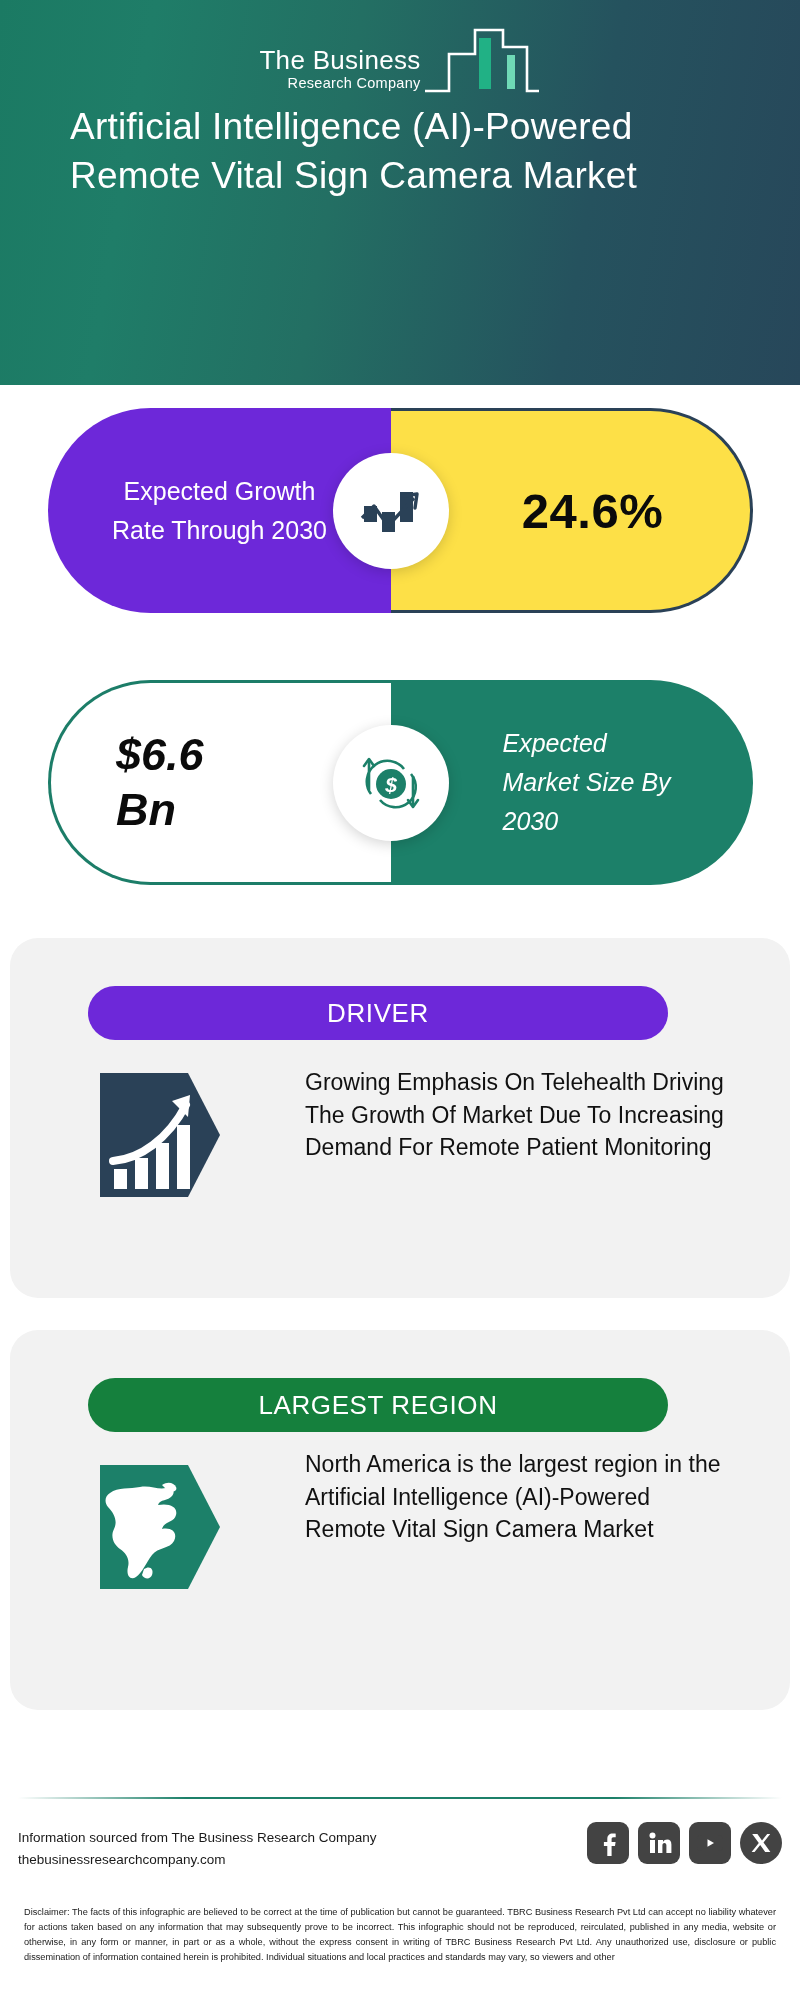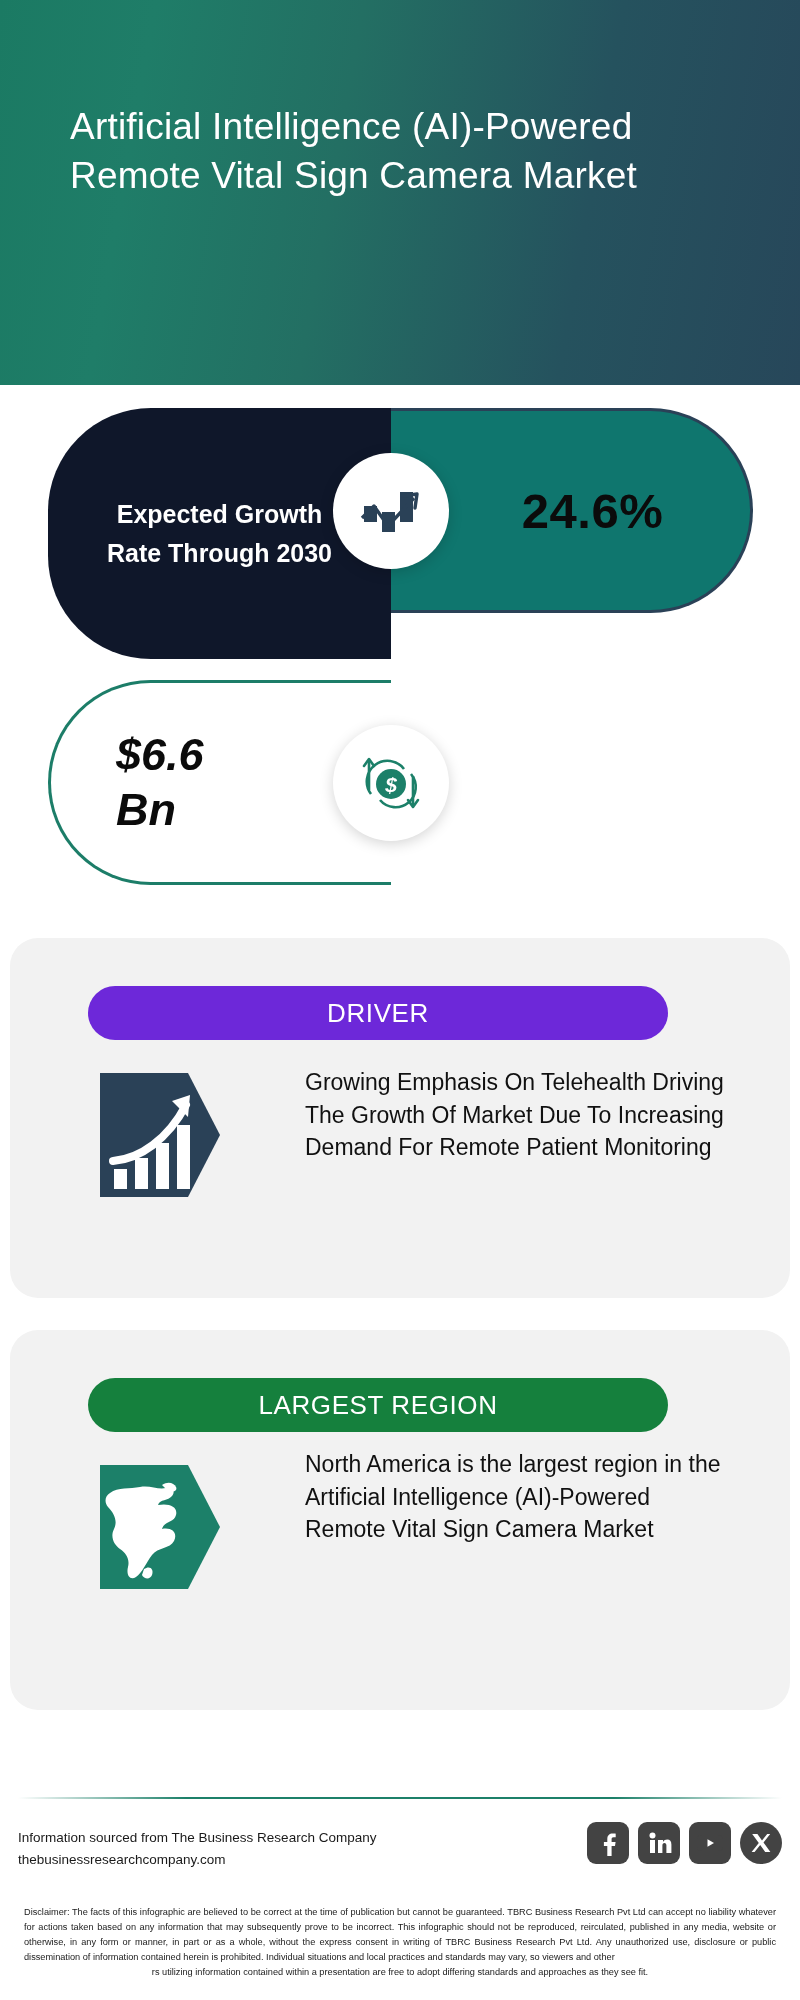--- a/index.html
+++ b/index.html
@@ -29,31 +29,31 @@
 
   .head-title {
     position: absolute; left: 70px; top: 102px; width: 660px;
     color: #ffffff; font-size: 37px; line-height: 1.33; font-weight: 400;
     letter-spacing: .2px;
   }
 
   
   .stat1 { position: absolute; left: 48px; top: 408px; width: 705px; height: 205px; }
   .stat1 .left {
-    position: absolute; left: 0; top: 0; width: 343px; height: 251px;
-    background: #0f172a;
+    position: absolute; left: 0; top: 0; width: 343px; height: 205px;
+    background: #6d28d9;
     border-radius: 103px 0 0 103px;
-    display: flex; align-items: center; justify-content: center; font-weight: bold;
+    display: flex; align-items: center; justify-content: center;
   }
   .stat1 .left .lbl {
     color: #ffffff; font-size: 25px; line-height: 1.55; text-align: center; width: 250px;
   }
   .stat1 .right {
     position: absolute; left: 343px; top: 0; width: 362px; height: 205px;
-    background: #0f766e;
+    background: #fde047;
     border: 3px solid #2a4157; border-left: none;
     border-radius: 0 103px 103px 0;
     display: flex; align-items: center; justify-content: center;
   }
   .stat1 .right .val { color: #0b0b0b; font-size: 49px; font-weight: 700; letter-spacing: .5px; padding-left: 44px; }
 
   
   .stat2 { position: absolute; left: 48px; top: 680px; width: 705px; height: 205px; font-style: italic; }
   .stat2 .left {
     position: absolute; left: 0; top: 0; width: 343px; height: 205px;
@@ -132,20 +132,35 @@
     font-size: 9.2px; line-height: 1.62; color: #1a1a1a; text-align: justify;
   }
   .disclaimer .last { display: block; text-align: center; }
 </style>
 </head>
 <body>
 
 <div class="page">
 
   <div class="header">
+    <div class="logo-wrap">
+      <div class="logo-text">
+        <div class="logo-line1">The Business</div>
+        <div class="logo-line2">Research Company</div>
+      </div>
+      <div class="logo-mark">
+        <svg width="118" height="75" viewBox="0 0 118 75">
+          <g fill="none" stroke="#ffffff" stroke-width="2.6">
+            <polyline points="2,67 26,67 26,30 52,30 52,6 80,6 80,23 104,23 104,67 116,67"></polyline>
+          </g>
+          <rect x="56" y="14" width="12" height="51" fill="#21b185"></rect>
+          <rect x="84" y="31" width="8" height="34" fill="#6fd9b6"></rect>
+        </svg>
+      </div>
+    </div>
     <div class="head-title">Artificial Intelligence (AI)-Powered Remote Vital Sign Camera Market</div>
   </div>
 
   <div class="stat1">
     <div class="left">
       <div class="lbl">Expected Growth Rate Through 2030</div>
     </div>
     <div class="right">
       <div class="val">24.6%</div>
     </div>
@@ -156,20 +171,23 @@
         <rect x="42" y="12" width="13" height="30" fill="#2a4157"></rect>
         <path d="M4 38 L16 26 L30 46 L56 18" fill="none" stroke="#2a4157" stroke-width="3.4" stroke-linejoin="round"></path>
         <path d="M45 16 L59 14 L57 28" fill="none" stroke="#2a4157" stroke-width="3.4" stroke-linecap="round" stroke-linejoin="round"></path>
       </svg>
     </div>
   </div>
 
   <div class="stat2">
     <div class="left">
       <div class="val">$6.6 Bn</div>
+    </div>
+    <div class="right">
+      <div class="lbl">Expected Market Size By 2030</div>
     </div>
     <div class="circ">
       <svg width="68" height="66" viewBox="0 0 68 66">
         <g fill="none" stroke="#1c8069" stroke-width="2.6">
           <path d="M14 44 A20 20 0 0 1 47 19"></path>
           <path d="M54 24 A20 20 0 0 1 23 50"></path>
         </g>
         <path d="M12 10 L12 40" stroke="#1c8069" stroke-width="2.6" fill="none"></path>
         <path d="M7 16 L12 9 L17 16" stroke="#1c8069" stroke-width="2.6" fill="none" stroke-linecap="round" stroke-linejoin="round"></path>
         <path d="M56 26 L56 56" stroke="#1c8069" stroke-width="2.6" fill="none"></path>
@@ -245,16 +263,15 @@
     </div>
     <div class="sicon round">
       <svg width="24" height="24" viewBox="0 0 24 24">
         <path d="M3.2 3 H8.4 L13 9.6 L18.2 3 H21.2 L14.5 11.4 L21.4 21 H16.2 L11.2 13.9 L5.6 21 H2.6 L9.8 12 Z" fill="#ffffff"></path>
       </svg>
     </div>
   </div>
 
   <div class="disclaimer">
     <span>Disclaimer: The facts of this infographic are believed to be correct at the time of publication but cannot be guaranteed. TBRC Business Research Pvt Ltd can accept no liability whatever for actions taken based on any information that may subsequently prove to be incorrect. This infographic should not be reproduced, reirculated, published in any media, website or otherwise, in any form or manner, in part or as a whole, without the express consent in writing of TBRC Business Research Pvt Ltd. Any unauthorized use, disclosure or public dissemination of information contained herein is prohibited. Individual situations and local practices and standards may vary, so viewers and other</span>
-    <span class="last">rs utilizing information contained within a presentation are free to adopt differing standards and approaches as they see fit.</span>
   </div>
 
 </div>
 
 </body></html>

